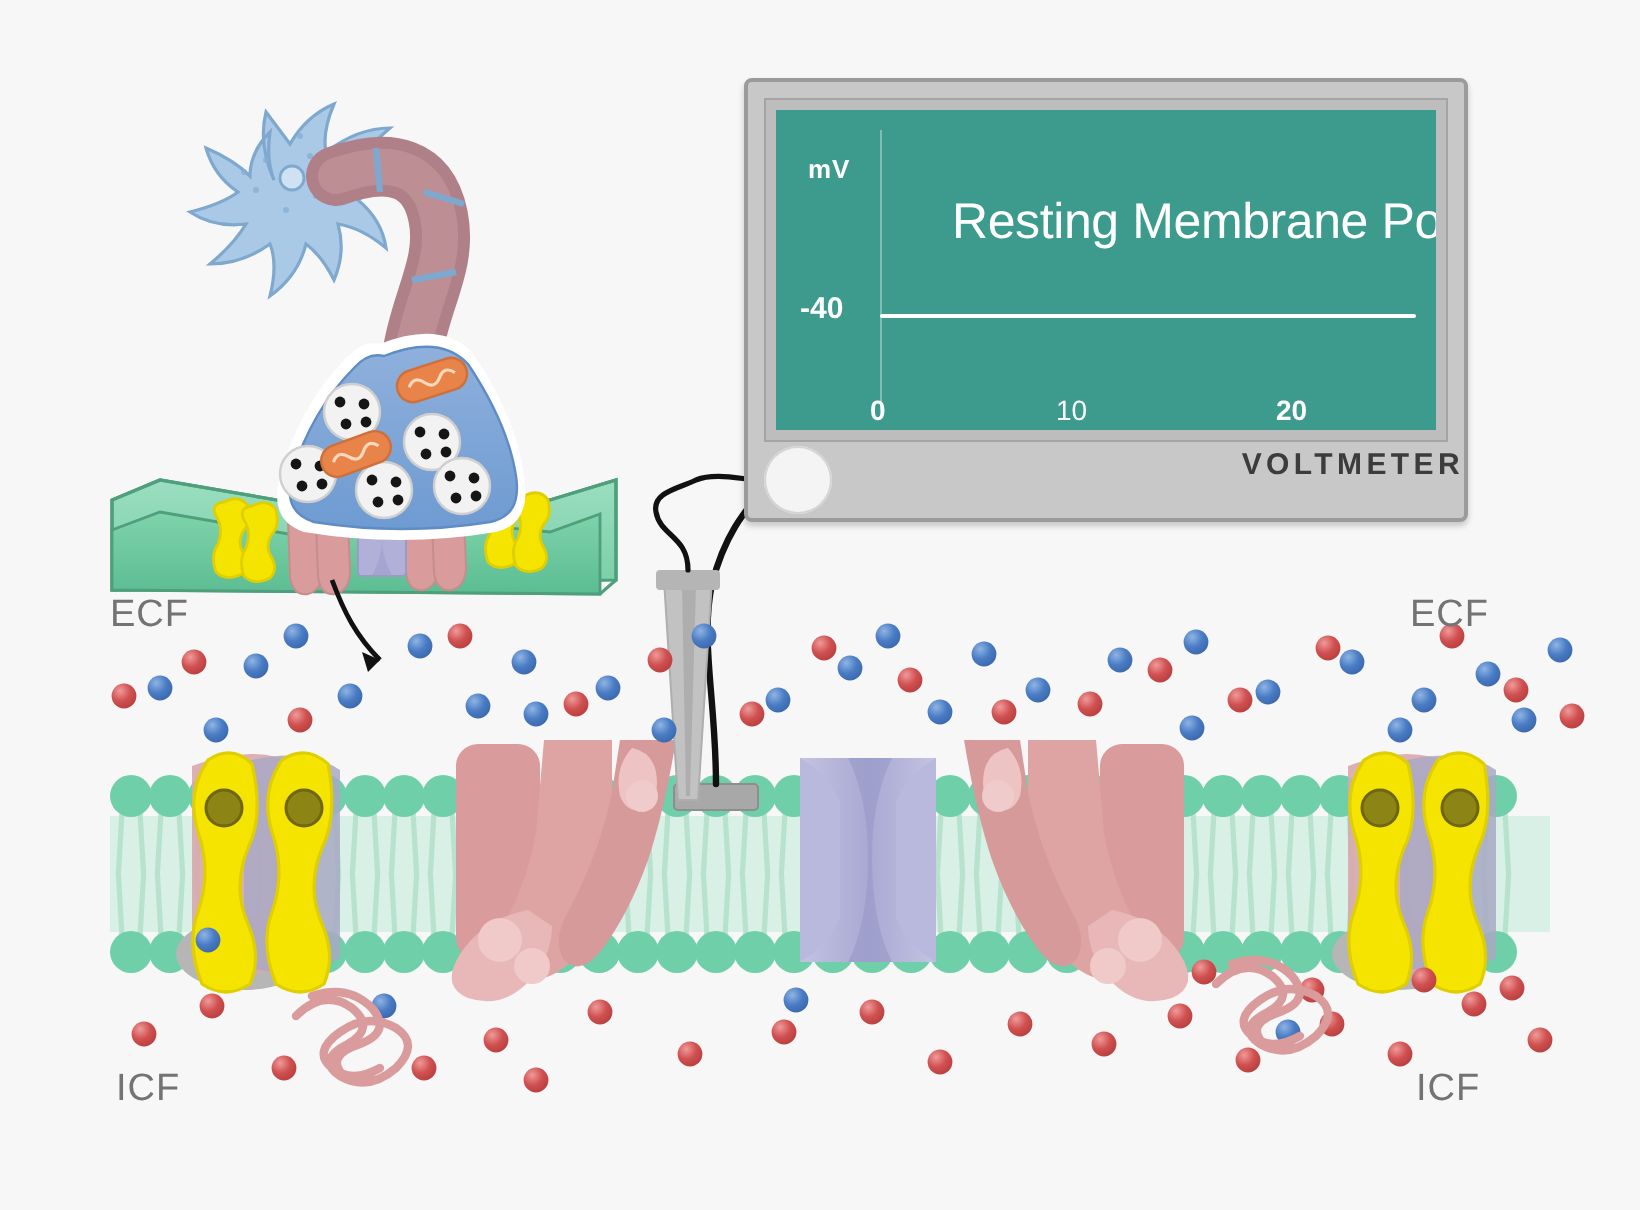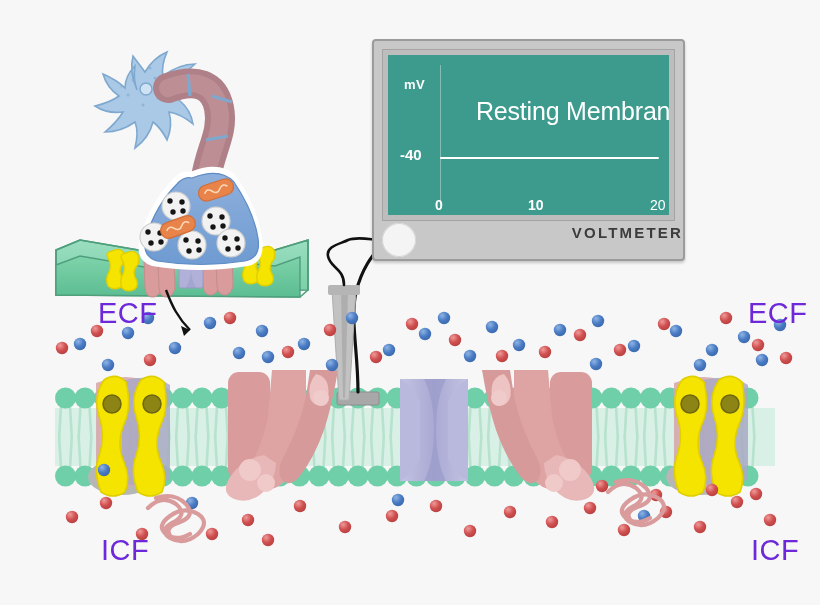--- a/index.html
+++ b/index.html
@@ -6,35 +6,34 @@
   body{
     width:820px;height:605px;
     background:#f7f7f7;
     font-family:"Liberation Sans", sans-serif;
     overflow:hidden;
     position:relative;
   }
   #stage{position:absolute;inset:0;width:820px;height:605px;}
   .lbl{
     position:absolute;
-    color:#6d28d9;
+    color:#737373;
     font-family:"Liberation Sans", sans-serif;
-    font-size:29px;
+    font-size:19px;
     letter-spacing:.5px;
     white-space:nowrap;
-    margin-left:43px;
   }
   #ecf-left{left:55px;top:297px;}
   #ecf-right{left:705px;top:297px;}
   #icf-left{left:58px;top:534px;}
   #icf-right{left:708px;top:534px;}
 
   
   #voltmeter{
-    position:absolute;left:372px;top:39px;width:313px;height:222px;
+    position:absolute;left:372px;top:39px;width:362px;height:222px;
     background:#c8c8c8;
     border:2px solid #9b9b9b;
     border-radius:4px;
     box-shadow:0 2px 3px rgba(0,0,0,.20);
     box-sizing:border-box;
   }
   #vm-bezel{
     position:absolute;left:8px;top:8px;right:8px;height:172px;
     background:#bdbdbd;border:1px solid #a4a4a4;box-sizing:border-box;
   }
@@ -43,22 +42,22 @@
     background:#3d9b8e;
     overflow:hidden;
   }
   #vm-yaxis{position:absolute;left:52px;top:10px;width:1px;height:140px;background:rgba(255,255,255,.35);}
   #vm-trace{position:absolute;left:52px;top:102px;right:10px;height:2px;background:#ffffff;border-radius:1px;}
   .vm-txt{position:absolute;color:#ffffff;white-space:nowrap;font-family:"Liberation Sans", sans-serif;}
   #vm-unit{left:16px;top:22px;font-size:13px;font-weight:bold;letter-spacing:.5px;}
   #vm-ytick{left:12px;top:91px;font-size:15px;font-weight:bold;}
   #vm-title{left:88px;top:42px;font-size:25px;letter-spacing:-.2px;}
   #vm-x0{left:47px;top:142px;font-size:14px;font-weight:bold;}
-  #vm-x1{left:140px;top:142px;font-size:14px;font-weight:bold;}
-  #vm-x2{left:262px;top:142px;font-size:14px;font-weight:normal;}
+  #vm-x1{left:140px;top:142px;font-size:14px;font-weight:normal;}
+  #vm-x2{left:250px;top:142px;font-size:14px;font-weight:bold;}
   #vm-name{
     position:absolute;left:0;right:0;top:183px;text-align:right;
     color:#3c3c3c;font-size:15px;font-weight:bold;letter-spacing:2.2px;
     font-family:"Liberation Sans", sans-serif;
   }
   #vm-port{
     position:absolute;left:8px;top:182px;width:34px;height:34px;border-radius:50%;
     background:#f4f4f4;box-shadow:inset 0 0 0 1px #d4d4d4;
   }
 </style>

